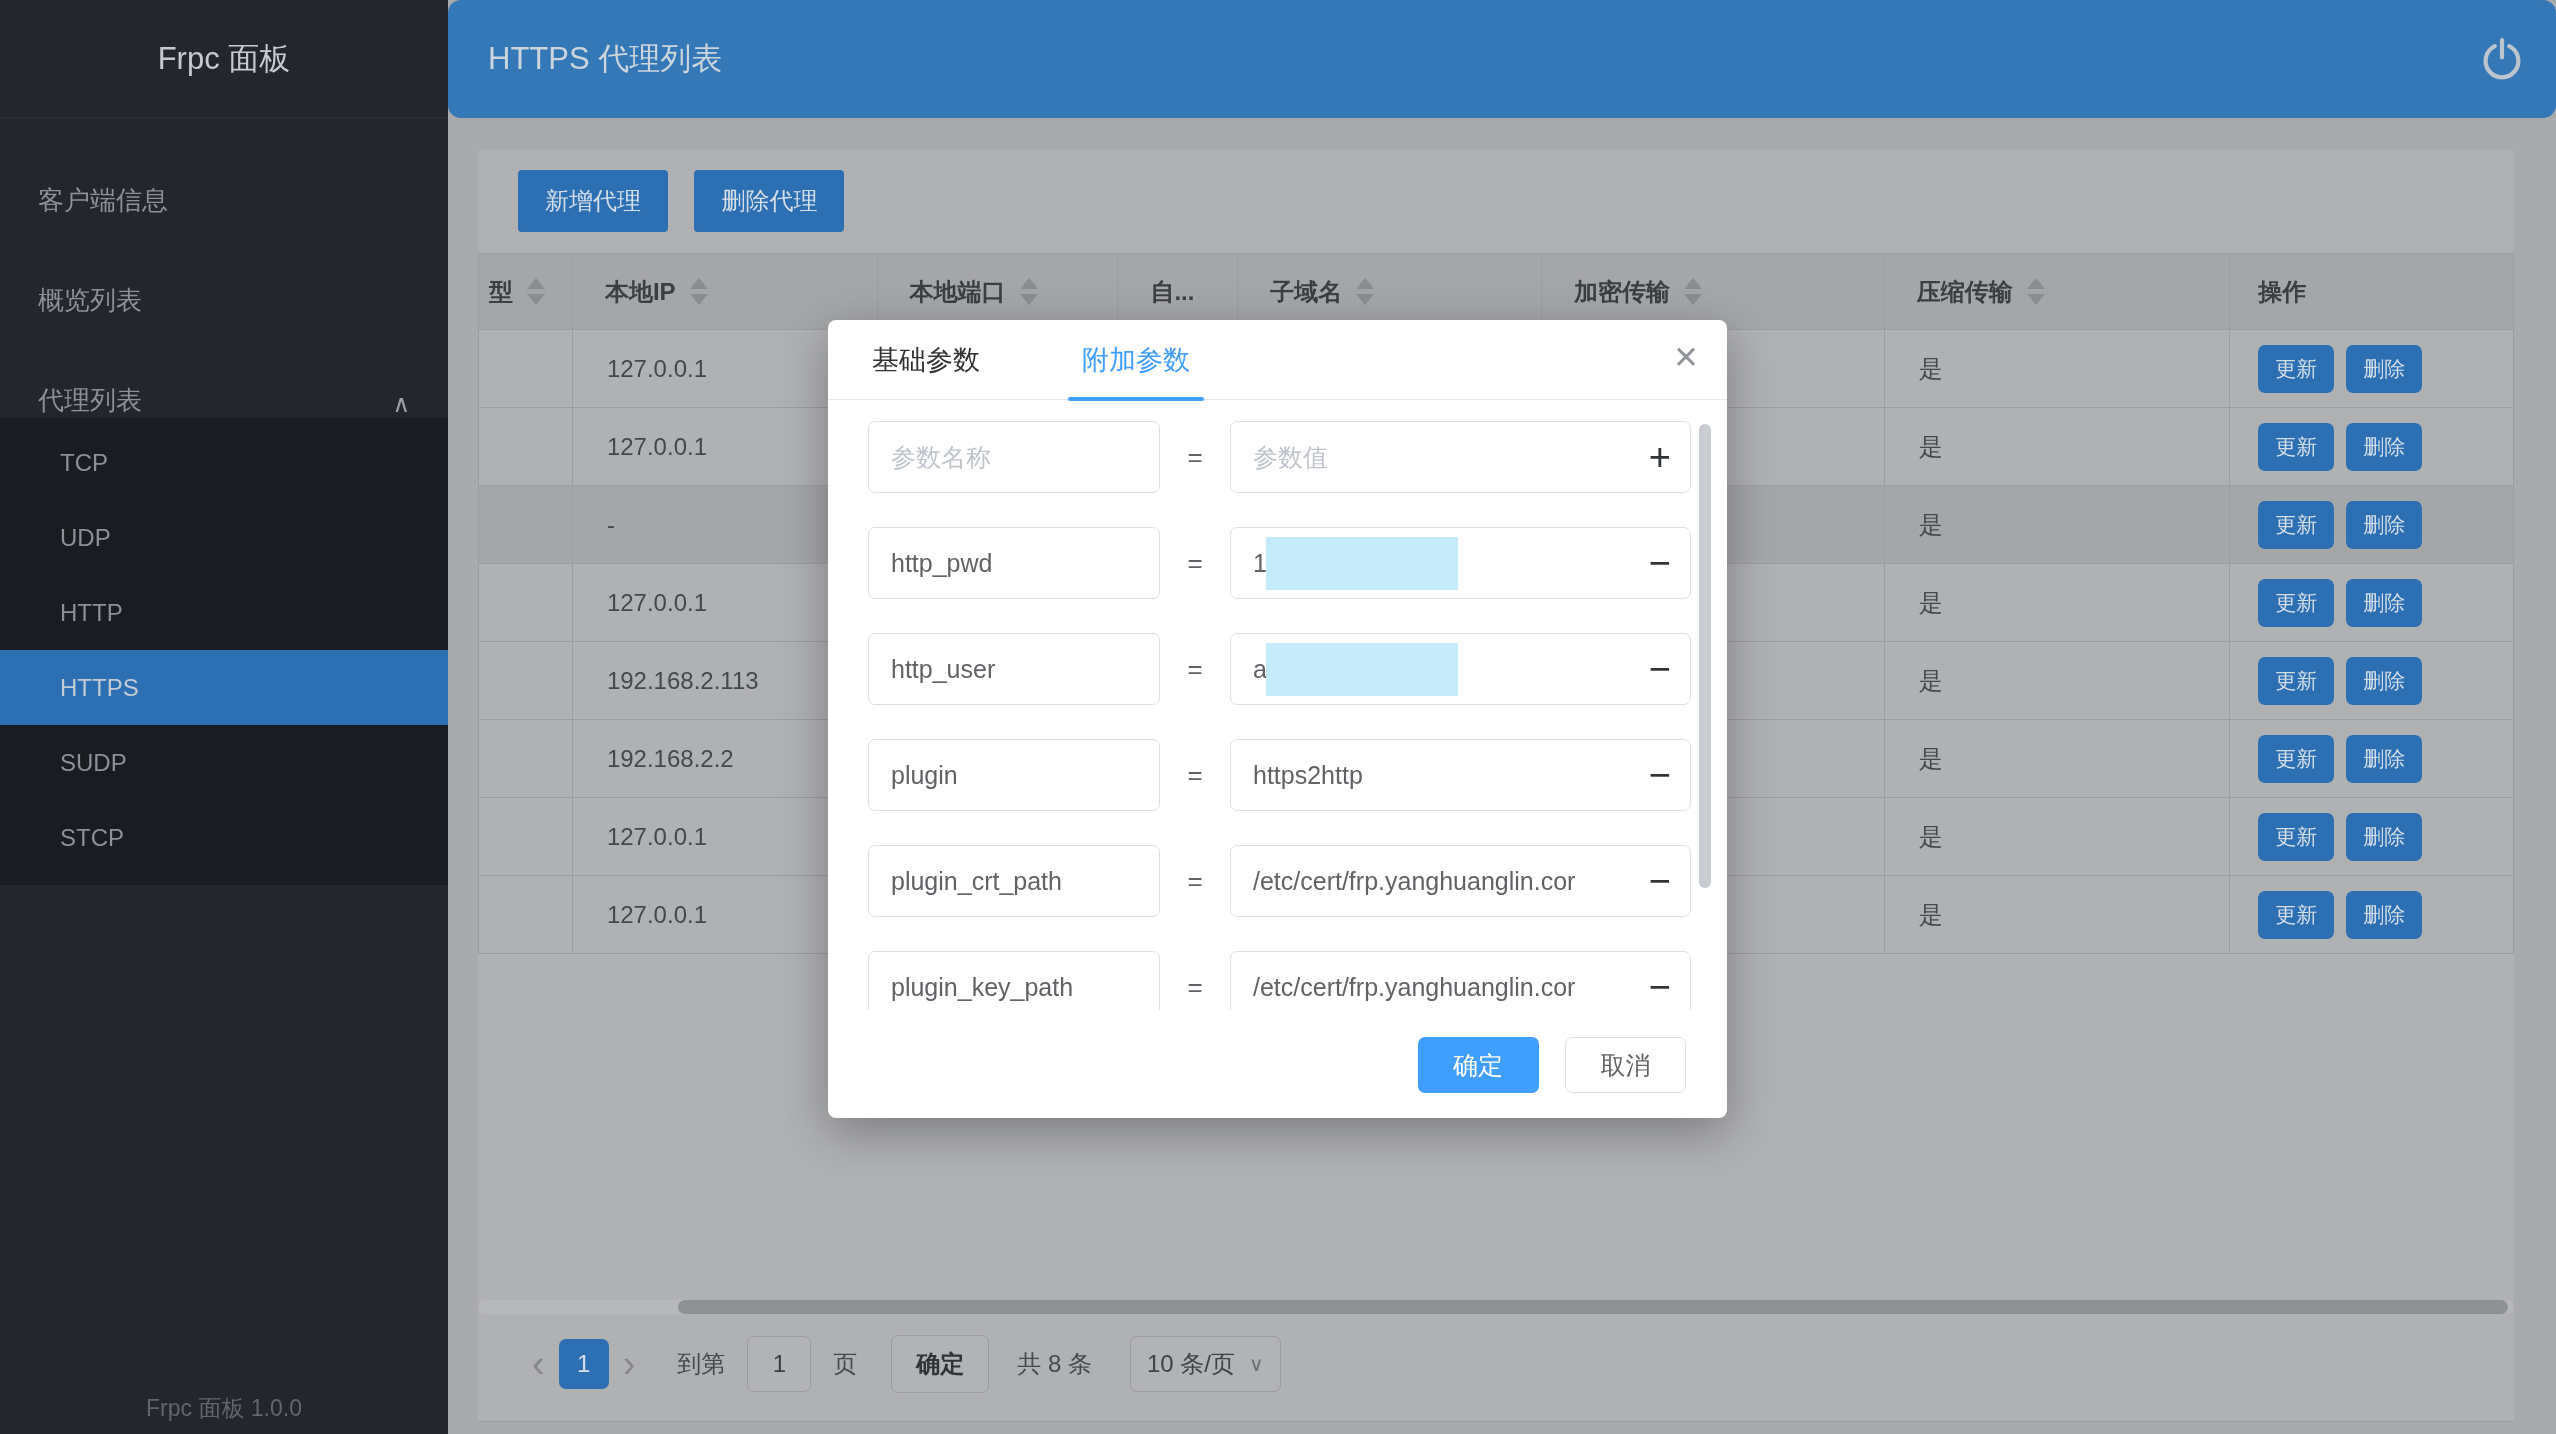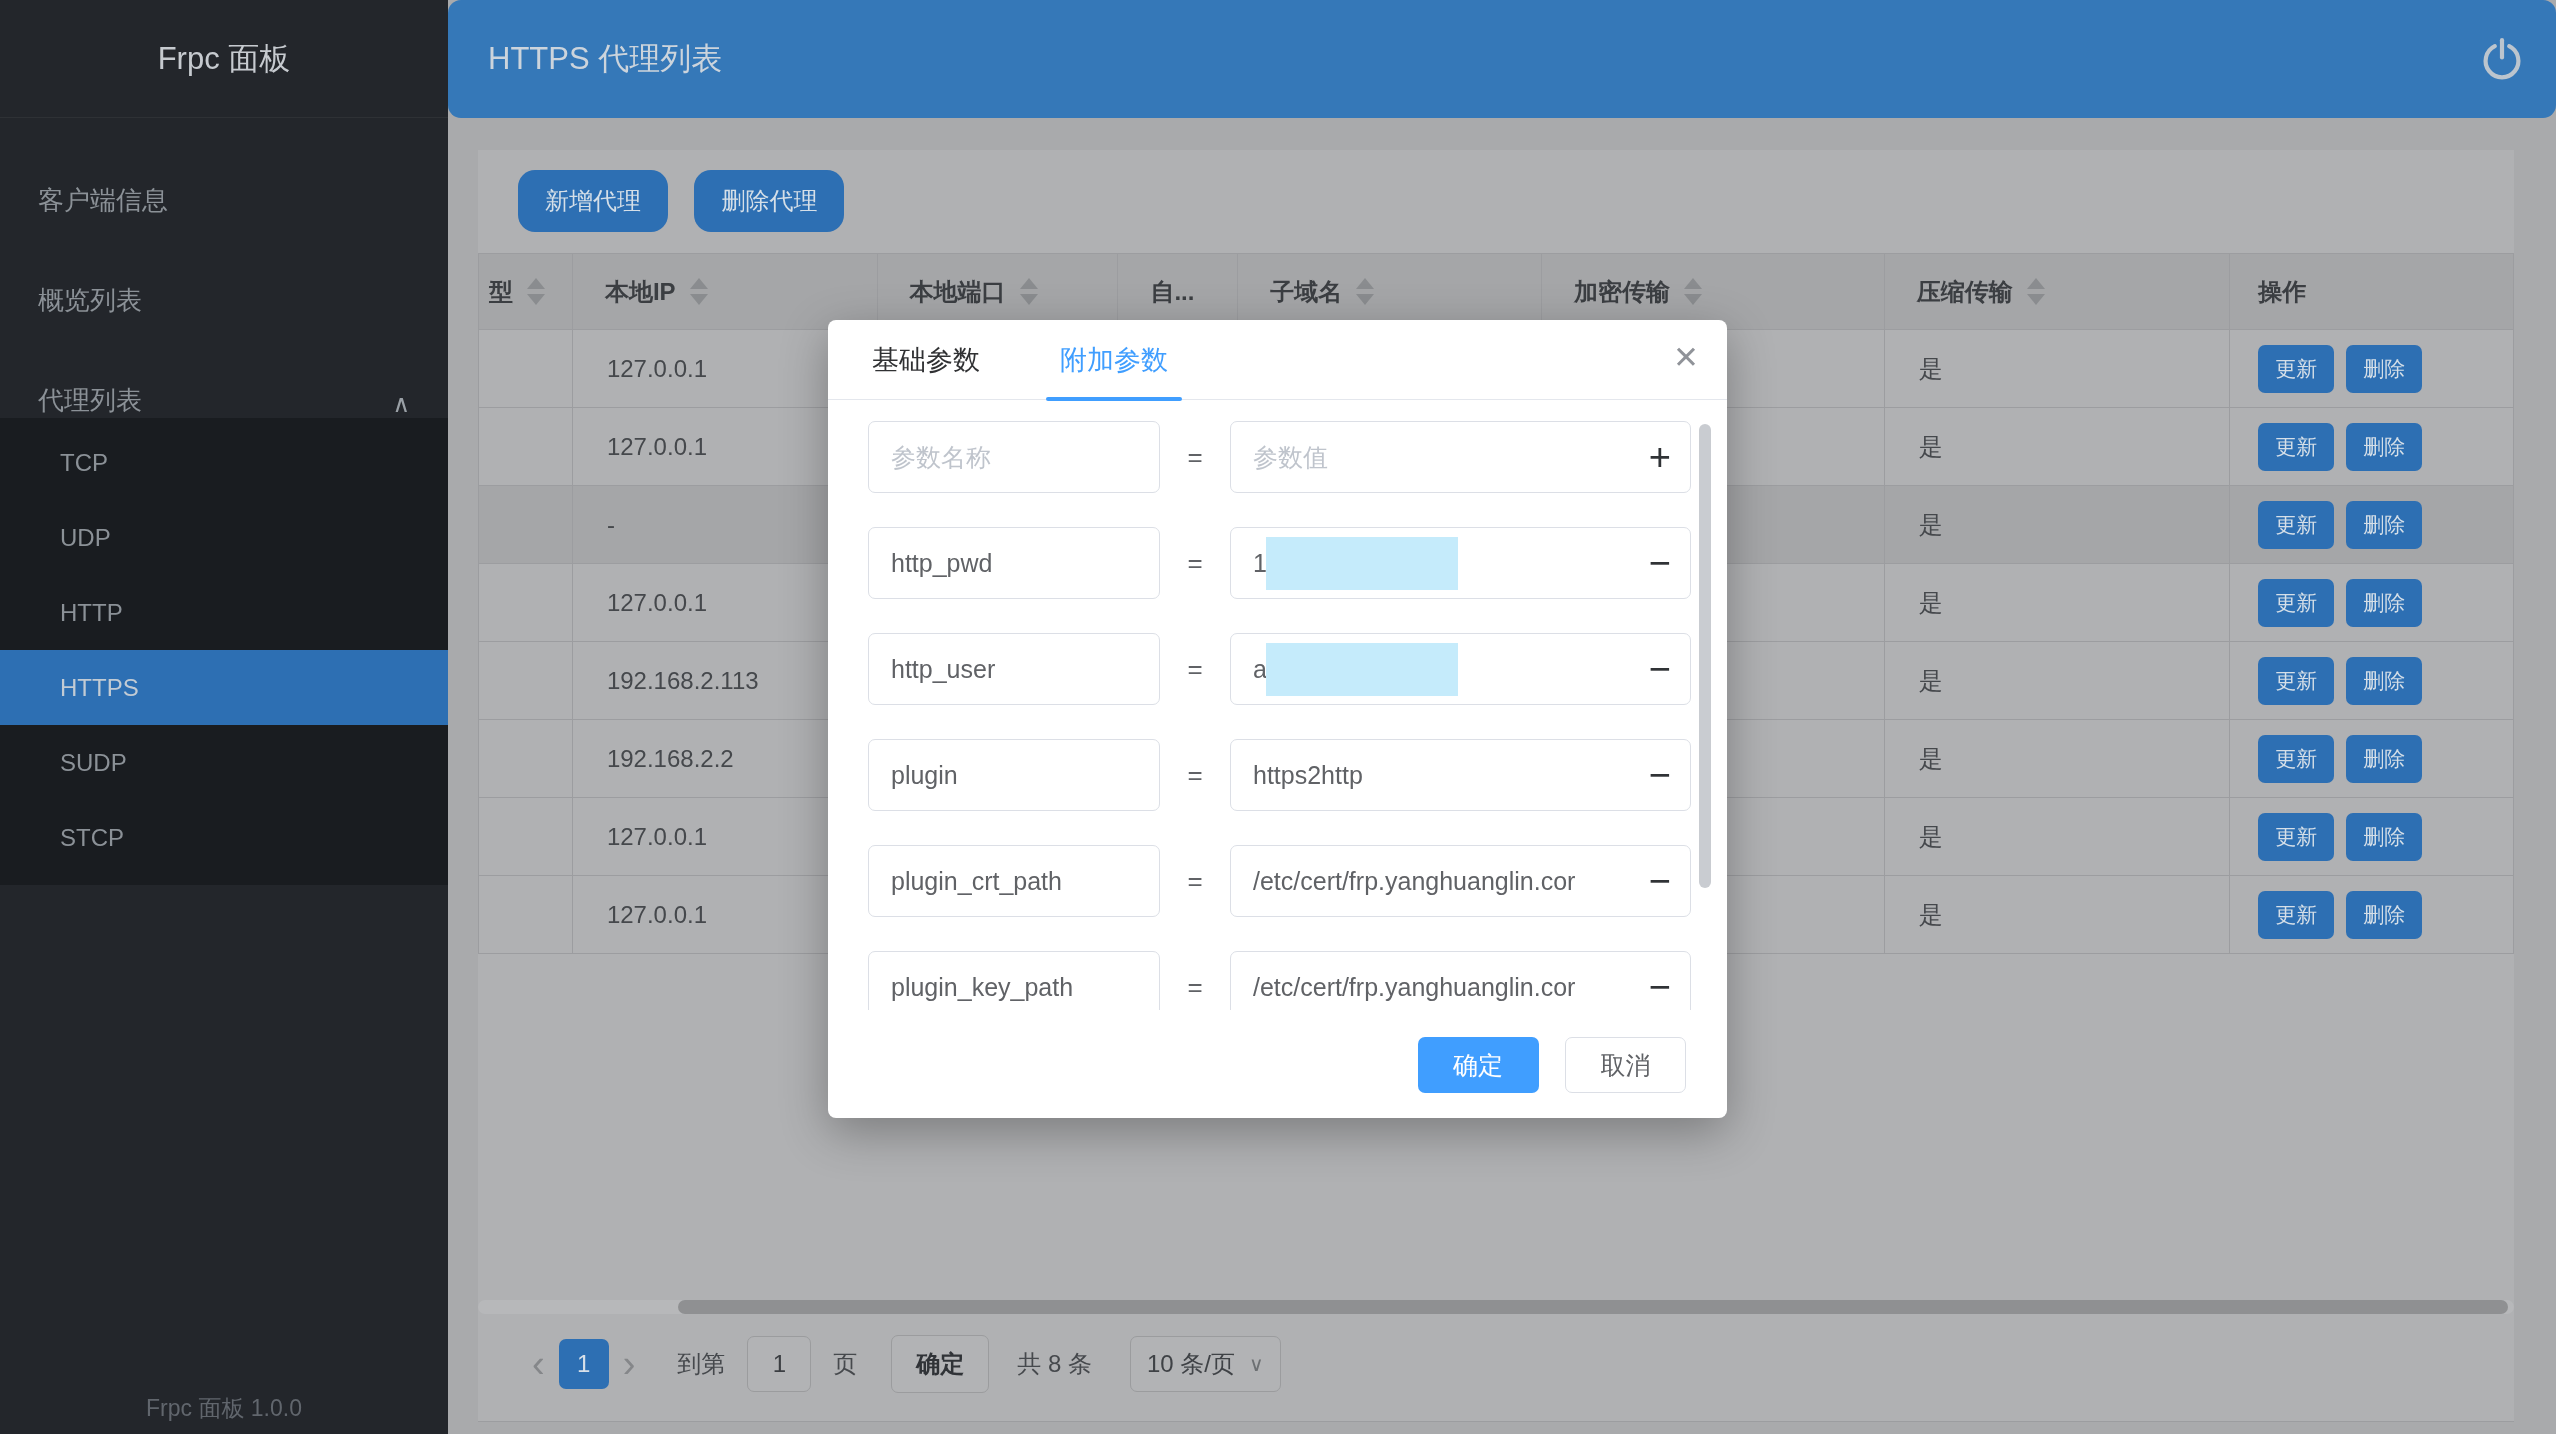--- a/index.html
+++ b/index.html
@@ -31,21 +31,21 @@
   .power-btn { width: 52px; height: 52px; cursor: pointer; display: flex;
     align-items: center; justify-content: center; }
   
   .content { position: absolute; left: 448px; top: 118px; right: 0; bottom: 0;
     background: var(--c-page_bg, #a9aaac); }
   .card { position: absolute; left: 30px; top: 32px; width: 2036px; height: 1272px;
     background: var(--c-card_bg, #b0b1b3); border-bottom: 1px solid var(--c-border_dim, #9c9da0); }
   .toolbar { padding: 20px 0 0 40px; }
   .btn-dim { display: inline-block; height: 62px; padding: 0 27px; margin-right: 22px;
     background: var(--c-accent_dim, #2d6fb3); color: #d5dfe8; font-size: 24px;
-    border: none; border-radius: 17px; cursor: pointer;
+    border: none; border-radius: 4px; cursor: pointer;
     font-family: "Liberation Sans", "DejaVu Sans", sans-serif; }
   
   .table { margin-top: 21px; border: 1px solid var(--c-border_dim, #9c9da0); border-bottom: none; }
   .thead { display: flex; height: 76px; background: var(--c-thead_bg, #a5a6a8);
     border-bottom: 1px solid var(--c-border_dim, #9c9da0); }
   .th { display: flex; align-items: center; padding-left: 32px; font-size: 24px;
     font-weight: bold; color: #3b3e42; border-right: 1px solid var(--c-border_dim, #9c9da0);
     overflow: hidden; white-space: nowrap; cursor: pointer; }
   .th:last-child { border-right: none; }
   .tr { display: flex; height: 78px; border-bottom: 1px solid var(--c-border_dim, #9c9da0);
@@ -99,21 +99,21 @@
     cursor: pointer; color: #3f4246; }
   .pg-caret { margin-left: 14px; font-size: 20px; color: #6d7073; }
   
   .modal { position: absolute; left: 828px; top: 320px; width: 899px; height: 798px;
     background: #ffffff; border-radius: 8px; z-index: 10;
     box-shadow: 0 14px 48px rgba(0,0,0,0.30); }
   .m-tabs { position: relative; height: 80px; display: flex; align-items: center;
     padding-left: 40px; border-bottom: 1px solid #e4e7ed; }
   .m-tab { position: relative; height: 100%; display: flex; align-items: center;
     padding: 0 4px; margin-right: 72px; font-size: 27px; color: #303133; cursor: pointer; }
-  .m-tab.tab-active { color: var(--c-accent, #409EFF); }
+  .m-tab.tab-active { color: var(--c-accent, #409EFF); margin-left: 22px; }
   .m-tab.tab-active::after { content: ''; position: absolute; left: -10px; right: -10px;
     bottom: -2px; height: 4px; background: var(--c-accent, #409EFF); border-radius: 2px; }
   .m-close { position: absolute; top: 22px; right: 28px; font-size: 31px; color: #909399;
     cursor: pointer; line-height: 1; }
   .m-body { position: absolute; left: 0; top: 81px; width: 100%; height: 609px;
     overflow: hidden; padding-top: 20px; }
   .p-row { display: flex; align-items: center; height: 72px; margin: 0 0 34px 40px; }
   .p-name { width: 292px; height: 72px; padding: 0 22px; font-size: 25px; color: #606266;
     border: 1px solid #dcdfe6; border-radius: 7px; background: #fff; outline: none;
     font-family: "Liberation Sans", "DejaVu Sans", sans-serif; }

